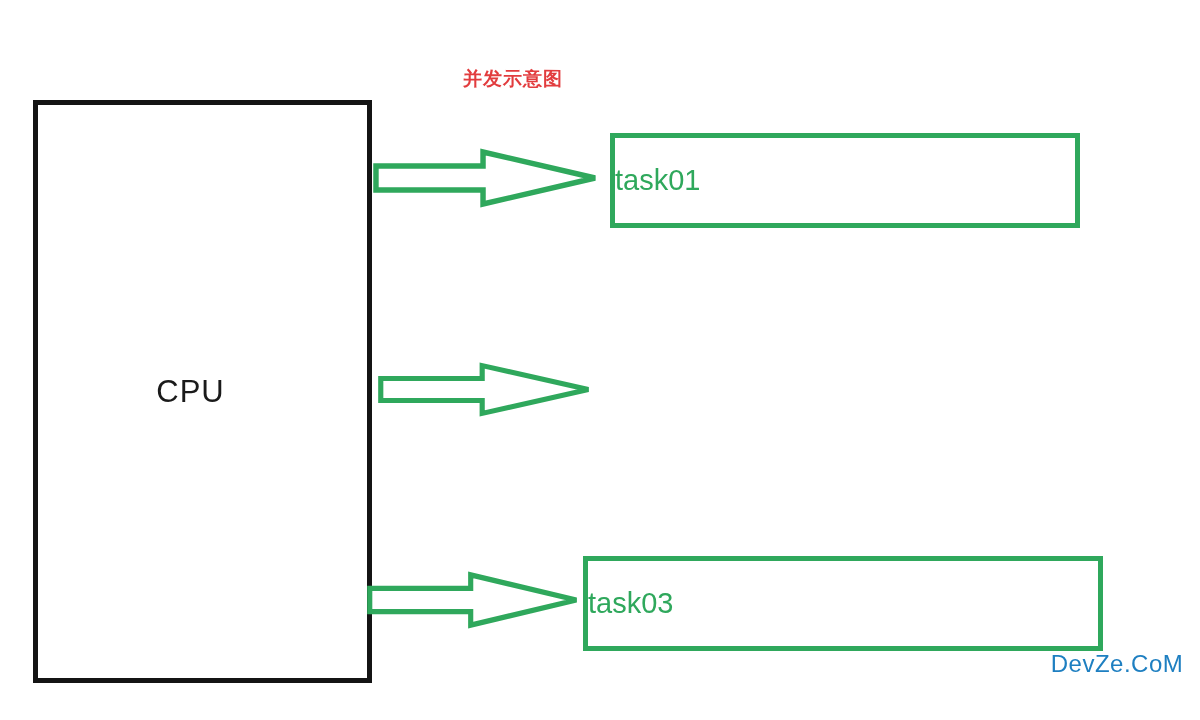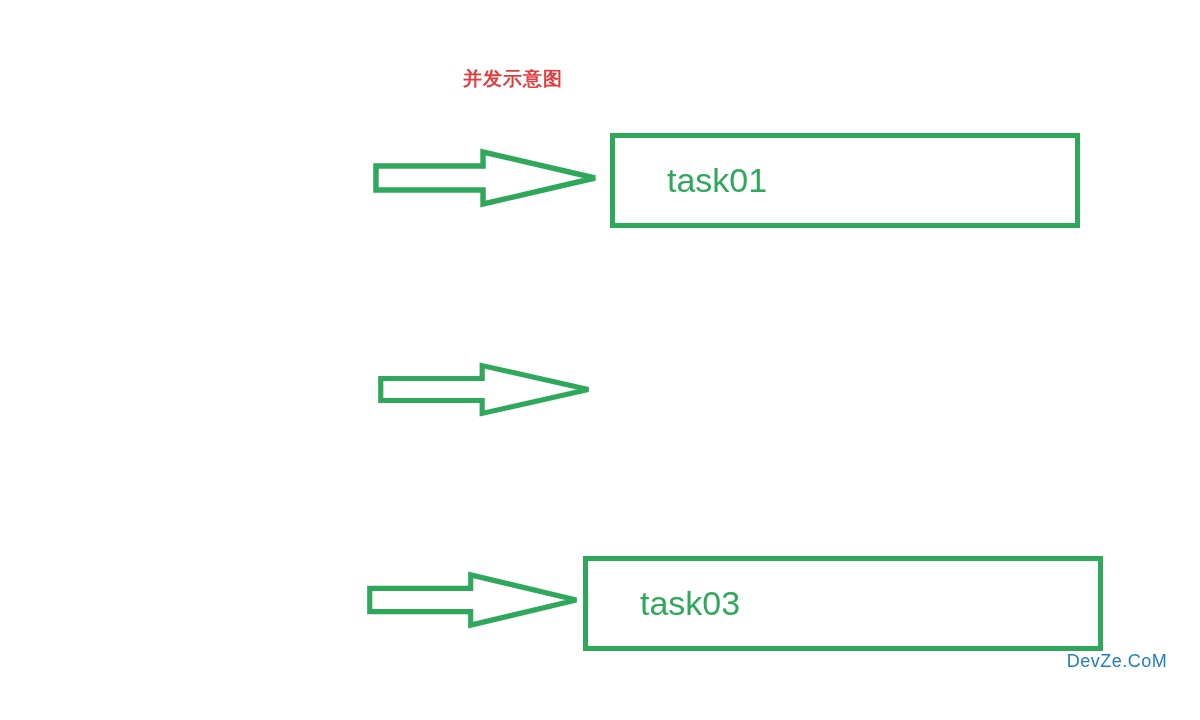--- a/index.html
+++ b/index.html
@@ -48,23 +48,22 @@
     transform: translateX(-12px);
   }
   .task-box {
     position: absolute;
     border: 5px solid var(--green);
     background: #ffffff;
     display: flex;
     align-items: center;
   }
   .task-label {
-    font-size: 34px;
+    font-size: 29px;
     color: var(--green);
-    padding-left: 52px;
     white-space: nowrap;
   }
   .task-box-1 { left: 610px; top: 133px; width: 470px; height: 95px; }
   .task-box-2 { left: 602px; top: 349px; width: 471px; height: 95px; }
   .task-box-3 { left: 583px; top: 556px; width: 520px; height: 95px; }
   .block-arrow {
     position: absolute;
   }
   .block-arrow svg { display: block; width: 100%; height: 100%; }
   .block-arrow polygon {
@@ -88,33 +87,36 @@
   .watermark-cn {
     display: flex;
     justify-content: space-between;
     font-size: 26px;
     font-weight: 600;
     padding: 0 2px 3px 2px;
     border-bottom: 2px solid var(--blue);
     white-space: pre;
   }
   .watermark-site {
-    font-size: 18px;
+    font-size: 24px;
     letter-spacing: 0.5px;
     margin-top: 1px;
     white-space: nowrap;
   }
 </style>
 </head>
 <body>
 
 <div class="canvas">
 
   <div class="diagram-title">并发示意图</div>
 
+  <div class="cpu-box">
+    <span class="cpu-label">CPU</span>
+  </div>
 
   <div class="block-arrow arrow-1">
     <svg viewBox="0 0 230 62" preserveAspectRatio="none">
       <polygon points="4,19 112,19 112,5 225,31 112,57 112,43 4,43"></polygon>
     </svg>
   </div>
   <div class="block-arrow arrow-2">
     <svg viewBox="0 0 230 62" preserveAspectRatio="none">
       <polygon points="4,19 112,19 112,5 225,31 112,57 112,43 4,43"></polygon>
     </svg>

